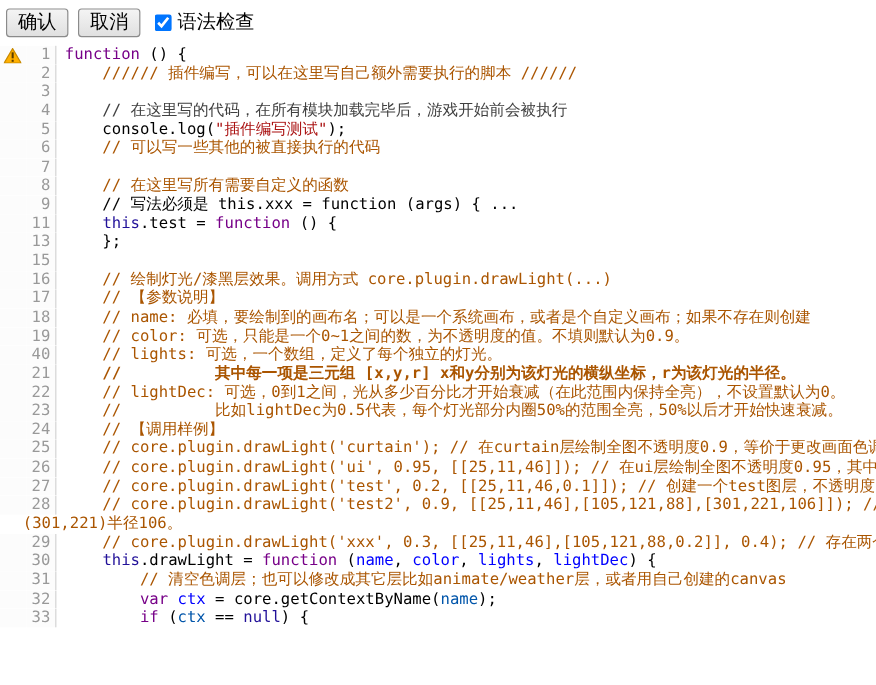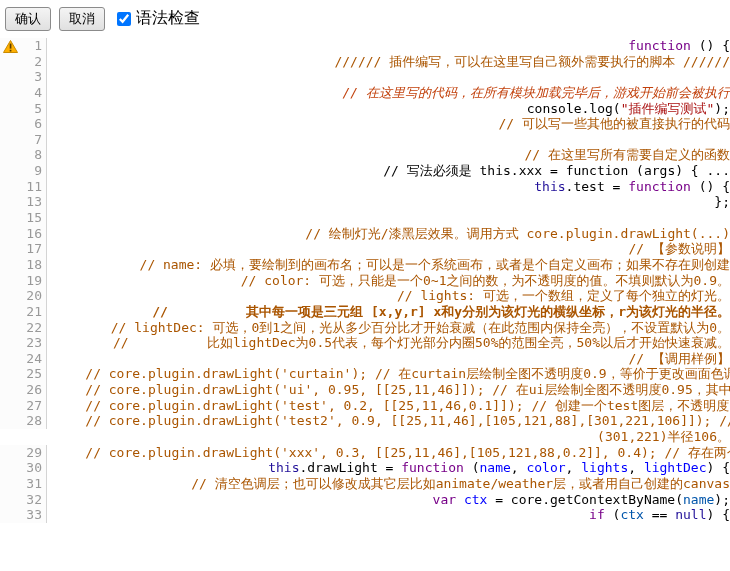--- a/index.html
+++ b/index.html
@@ -6,37 +6,37 @@
   #app{
     position:relative;width:730px;height:571px;overflow:hidden;background:#fff;
     font-family:"DejaVu Sans Mono",monospace;
   }
   
   #toolbar{
     height:37px;display:flex;align-items:center;padding-left:5px;box-sizing:border-box;
     background:#fff;font-family:"Liberation Sans",sans-serif;
   }
   .tb-btn{
-    font-family:"Liberation Sans",sans-serif;font-size:13px;color:#000;
+    font-family:"Liberation Sans",sans-serif;font-size:16px;color:#000;
     padding:3px 9px;margin-right:8px;border:1px solid #8b8b8b;border-radius:3px;
     background:linear-gradient(#f4f4f4,#e0e0e0);cursor:pointer;line-height:16px;
   }
   #syntax-wrap{display:flex;align-items:center;margin-left:4px;}
   #syntax-wrap input{width:14px;height:14px;margin:0 5px 0 0;}
   #syntax-label{font-size:16px;color:#000;}
   
   #editor{position:absolute;left:0;top:38px;right:0;bottom:0;overflow:hidden;cursor:text;}
   .row{display:flex;height:15.65px;line-height:15.65px;font-size:13px;white-space:pre;overflow:hidden;}
   .g-icon{flex:none;width:22px;box-sizing:border-box;background:#fcfcfc;position:relative;}
   .g-icon svg{position:absolute;left:3px;top:2px;}
   .g-num{
     flex:none;width:25px;box-sizing:border-box;text-align:right;padding-right:4px;
     color:#999;background:#fcfcfc;border-right:1px solid #d4d4d4;
   }
-  .code{flex:1;overflow:hidden;white-space:pre;padding-left:7px;color:#000;text-align:right;}
+  .code{flex:1;overflow:hidden;white-space:pre;padding-left:7px;color:#000;}
   .row.wrap .code{padding-left:19px;}
 </style>
 </head>
 <body>
 
 <div id="app">
   <div id="toolbar">
     <button class="tb-btn">确认</button>
     <button class="tb-btn">取消</button>
     <span id="syntax-wrap">
@@ -45,34 +45,34 @@
     </span>
   </div>
   <div id="editor">
       <div class="row"><span class="g-icon"><svg width="15" height="13" viewBox="0 0 15 13">
             <path d="M7.5 0.5 L14.5 12.5 L0.5 12.5 Z" fill="#ffb000" stroke="#c98a00"></path>
             <rect x="6.7" y="3.6" width="1.7" height="5" fill="#5a3c00"></rect>
             <rect x="6.7" y="9.8" width="1.7" height="1.7" fill="#5a3c00"></rect>
           </svg></span><span class="g-num">1</span><span class="code"><span style="color: rgb(119, 0, 136);">function</span><span style="color: rgb(0, 0, 0);"> () {</span></span></div>
       <div class="row"><span class="g-icon"></span><span class="g-num">2</span><span class="code"><span style="color: rgb(170, 85, 0);">    ////// 插件编写，可以在这里写自己额外需要执行的脚本 //////</span></span></div>
       <div class="row"><span class="g-icon"></span><span class="g-num">3</span><span class="code"></span></div>
-      <div class="row"><span class="g-icon"></span><span class="g-num">4</span><span class="code"><span style="color: #c2410c; font-style: italic;">    // 在这里写的代码，在所有模块加载完毕后，游戏开始前会被执行</span></span></div>
+      <div class="row"><span class="g-icon"></span><span class="g-num">4</span><span class="code"><span style="color: #404040;">    // 在这里写的代码，在所有模块加载完毕后，游戏开始前会被执行</span></span></div>
       <div class="row"><span class="g-icon"></span><span class="g-num">5</span><span class="code"><span style="color: rgb(0, 0, 0);">    console.log(</span><span style="color: rgb(170, 17, 17);">"插件编写测试"</span><span style="color: rgb(0, 0, 0);">);</span></span></div>
       <div class="row"><span class="g-icon"></span><span class="g-num">6</span><span class="code"><span style="color: rgb(170, 85, 0);">    // 可以写一些其他的被直接执行的代码</span></span></div>
       <div class="row"><span class="g-icon"></span><span class="g-num">7</span><span class="code"></span></div>
       <div class="row"><span class="g-icon"></span><span class="g-num">8</span><span class="code"><span style="color: rgb(170, 85, 0);">    // 在这里写所有需要自定义的函数</span></span></div>
       <div class="row"><span class="g-icon"></span><span class="g-num">9</span><span class="code"><span style="color: #000000;">    // 写法必须是 this.xxx = function (args) { ...</span></span></div>
       <div class="row"><span class="g-icon"></span><span class="g-num">11</span><span class="code"><span style="color: rgb(0, 0, 0);">    </span><span style="color: rgb(34, 17, 153);">this</span><span style="color: rgb(0, 0, 0);">.test = </span><span style="color: rgb(119, 0, 136);">function</span><span style="color: rgb(0, 0, 0);"> () {</span></span></div>
       <div class="row"><span class="g-icon"></span><span class="g-num">13</span><span class="code"><span style="color: rgb(0, 0, 0);">    };</span></span></div>
       <div class="row"><span class="g-icon"></span><span class="g-num">15</span><span class="code"></span></div>
       <div class="row"><span class="g-icon"></span><span class="g-num">16</span><span class="code"><span style="color: rgb(170, 85, 0);">    // 绘制灯光/漆黑层效果。调用方式 core.plugin.drawLight(...)</span></span></div>
       <div class="row"><span class="g-icon"></span><span class="g-num">17</span><span class="code"><span style="color: rgb(170, 85, 0);">    // 【参数说明】</span></span></div>
       <div class="row"><span class="g-icon"></span><span class="g-num">18</span><span class="code"><span style="color: rgb(170, 85, 0);">    // name: 必填，要绘制到的画布名；可以是一个系统画布，或者是个自定义画布；如果不存在则创建</span></span></div>
       <div class="row"><span class="g-icon"></span><span class="g-num">19</span><span class="code"><span style="color: rgb(170, 85, 0);">    // color: 可选，只能是一个0~1之间的数，为不透明度的值。不填则默认为0.9。</span></span></div>
-      <div class="row"><span class="g-icon"></span><span class="g-num">20</span><span class="code"><span style="color: rgb(170, 85, 0);">    // lights: 可选，一个数组，定义了每个独立的灯光。</span></span></div>
+      <div class="row"><span class="g-icon"></span><span class="g-num">40</span><span class="code"><span style="color: rgb(170, 85, 0);">    // lights: 可选，一个数组，定义了每个独立的灯光。</span></span></div>
       <div class="row"><span class="g-icon"></span><span class="g-num">21</span><span class="code"><span style="color: rgb(170, 85, 0); font-weight: bold;">    //          其中每一项是三元组 [x,y,r] x和y分别为该灯光的横纵坐标，r为该灯光的半径。</span></span></div>
       <div class="row"><span class="g-icon"></span><span class="g-num">22</span><span class="code"><span style="color: rgb(170, 85, 0);">    // lightDec: 可选，0到1之间，光从多少百分比才开始衰减（在此范围内保持全亮），不设置默认为0。</span></span></div>
       <div class="row"><span class="g-icon"></span><span class="g-num">23</span><span class="code"><span style="color: rgb(170, 85, 0);">    //          比如lightDec为0.5代表，每个灯光部分内圈50%的范围全亮，50%以后才开始快速衰减。</span></span></div>
       <div class="row"><span class="g-icon"></span><span class="g-num">24</span><span class="code"><span style="color: rgb(170, 85, 0);">    // 【调用样例】</span></span></div>
       <div class="row"><span class="g-icon"></span><span class="g-num">25</span><span class="code"><span style="color: rgb(170, 85, 0);">    // core.plugin.drawLight('curtain'); // 在curtain层绘制全图不透明度0.9，等价于更改画面色调为</span></span></div>
       <div class="row"><span class="g-icon"></span><span class="g-num">26</span><span class="code"><span style="color: rgb(170, 85, 0);">    // core.plugin.drawLight('ui', 0.95, [[25,11,46]]); // 在ui层绘制全图不透明度0.95，其中在(25,</span></span></div>
       <div class="row"><span class="g-icon"></span><span class="g-num">27</span><span class="code"><span style="color: rgb(170, 85, 0);">    // core.plugin.drawLight('test', 0.2, [[25,11,46,0.1]]); // 创建一个test图层，不透明度0.2，其</span></span></div>
       <div class="row"><span class="g-icon"></span><span class="g-num">28</span><span class="code"><span style="color: rgb(170, 85, 0);">    // core.plugin.drawLight('test2', 0.9, [[25,11,46],[105,121,88],[301,221,106]]); // 创建test2</span></span></div>
       <div class="row wrap"><span class="code"><span style="color: rgb(170, 85, 0);">(301,221)半径106。</span></span></div>
       <div class="row"><span class="g-icon"></span><span class="g-num">29</span><span class="code"><span style="color: rgb(170, 85, 0);">    // core.plugin.drawLight('xxx', 0.3, [[25,11,46],[105,121,88,0.2]], 0.4); // 存在两个灯光效果</span></span></div>

